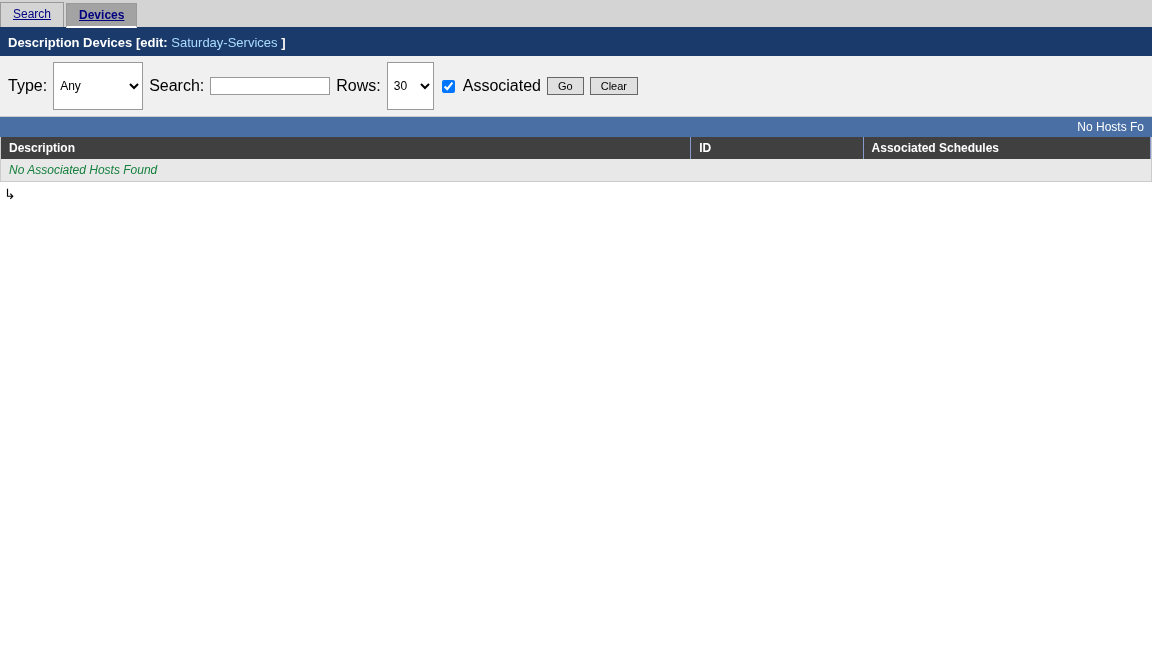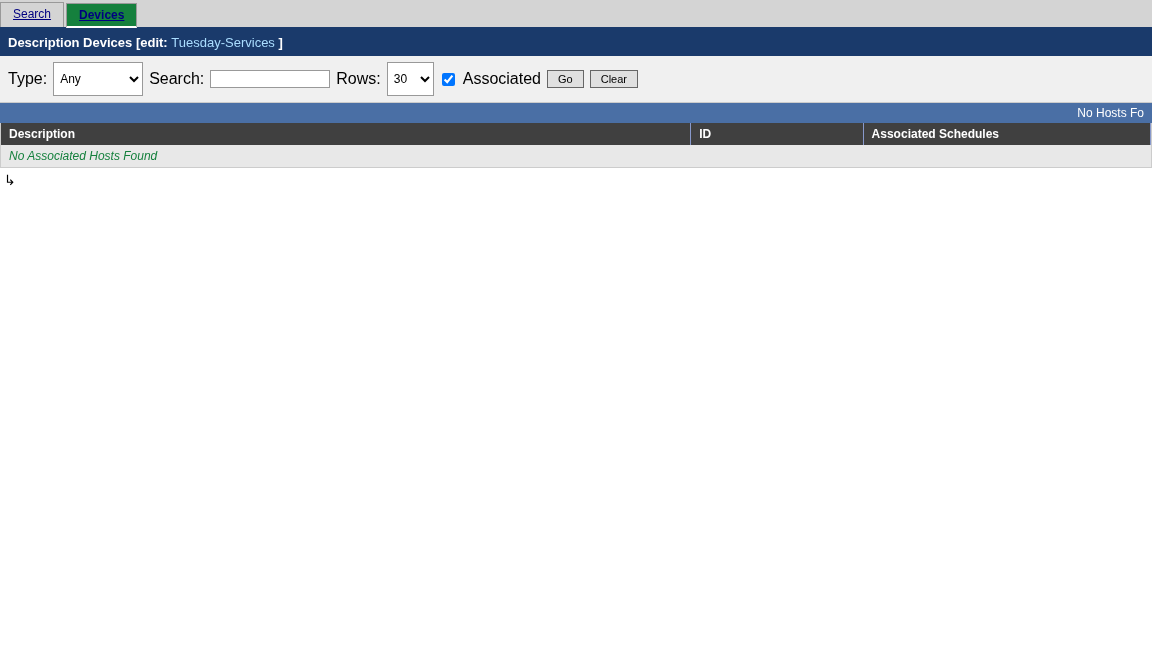--- a/index.html
+++ b/index.html
@@ -29,21 +29,21 @@
       cursor: pointer;
       background: #d4d4d4;
       color: #000080;
       font-size: 12px;
       font-weight: normal;
       margin-right: 2px;
       text-decoration: underline;
     }
 
     .tab.active {
-      background: #15803d;
+      background: #a3a3a3;
       border-bottom: 2px solid #ffffff;
       font-weight: bold;
       color: #000080;
       position: relative;
       bottom: -1px;
     }
 
     
     .section-header {
       background: #1a3a6b;
@@ -68,21 +68,21 @@
       gap: 6px;
     }
 
     .filter-bar label {
       font-size: 16px;
       color: #000;
     }
 
     .filter-bar select {
       font-size: 12px;
-      padding: 8px 2px;
+      padding: 15px 2px;
       border: 1px solid #999;
       background: #ffffff;
     }
 
     .filter-bar input[type="text"] {
       font-size: 12px;
       padding: 1px 3px;
       border: 1px solid #999;
       width: 120px;
     }
@@ -156,21 +156,21 @@
 
 <div class="tab-bar">
   <div class="tab">Search</div>
   <div class="tab active">Devices</div>
 </div>
 
 <div class="section-header">
   <span>Description Devices</span>
   <span>
     <span>[edit:</span>
-    <span class="edit-link">Tuesday-Services</span>
+    <span class="edit-link">Saturday-Services</span>
     <span>]</span>
   </span>
 </div>
 
 <div class="filter-bar">
   <label>Type:</label>
   <select>
     <option>Any</option>
     <option>Server</option>
     <option>Workstation</option>

